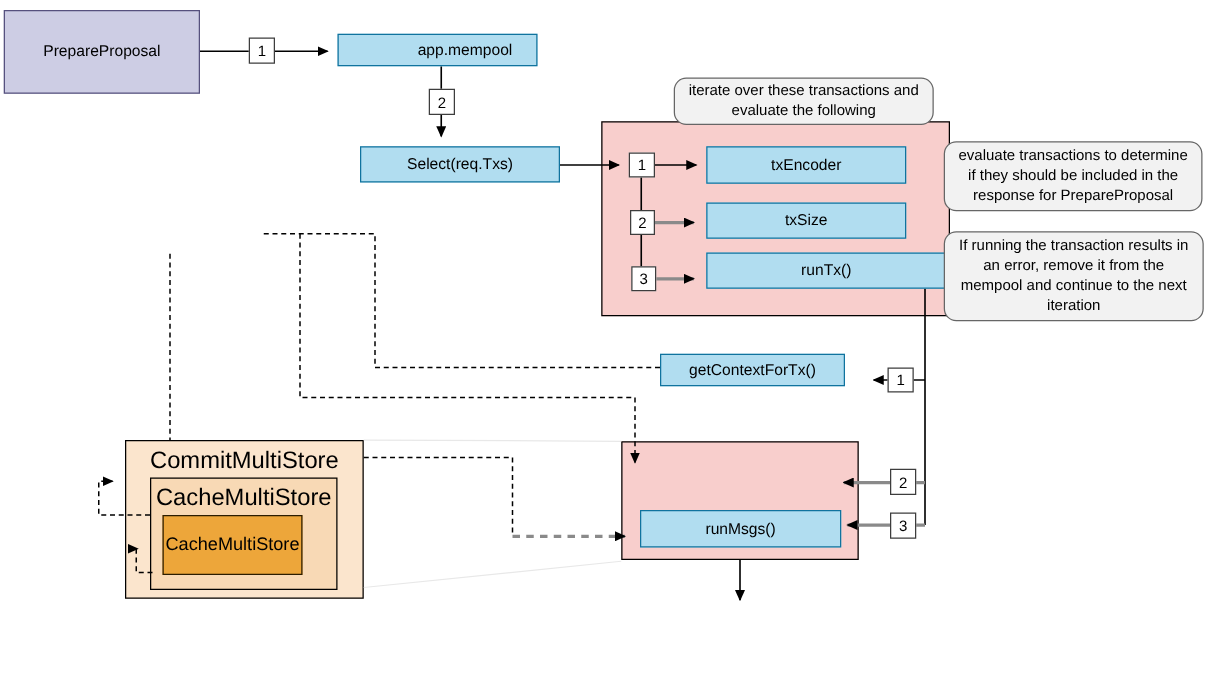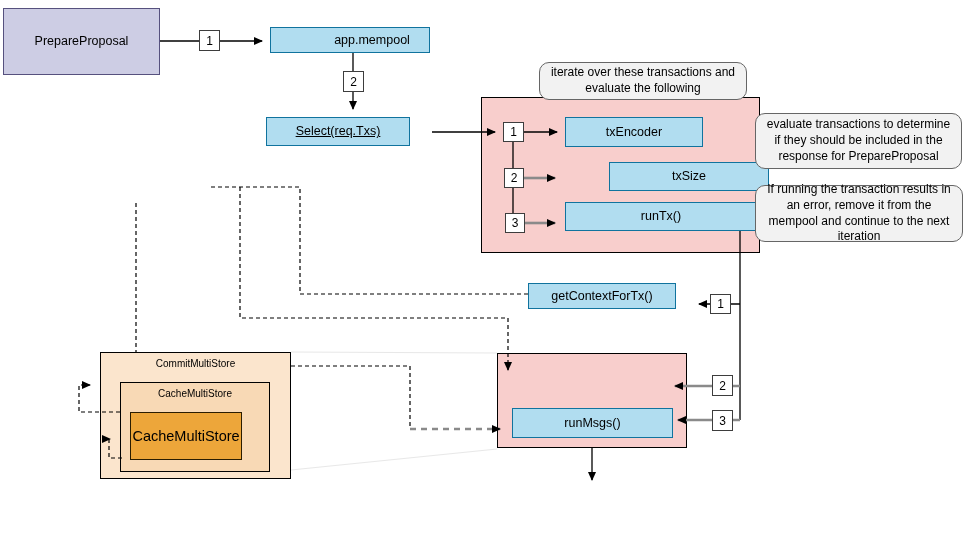--- a/index.html
+++ b/index.html
@@ -11,21 +11,21 @@
   .grp{position:absolute;z-index:0;border:1.4px solid #000;box-sizing:border-box;}
   .pink{background:#F8CECC;}
   .node{
     position:absolute;z-index:2;box-sizing:border-box;
     display:flex;align-items:center;justify-content:center;
     font-size:12.5px;text-align:center;line-height:1.15;
   }
   .blue{background:#B1DDF0;border:1.4px solid #10739E;}
   .purple{background:#CDCDE4;border:1.6px solid #56517E;}
   .store{position:absolute;z-index:0;box-sizing:border-box;border:1.4px solid #000;}
-  .store .lbl{display:block;text-align:center;font-size:10px;margin-top:5px;}
+  .store .lbl{display:block;text-align:center;font-size:19px;margin-top:5px;}
   .peach-outer{background:#FBE5CD;}
   .peach-mid{background:#F8D9B5;}
   .gold{background:#EDA63A;border:1.4px solid #2b1d00;display:flex;align-items:center;justify-content:center;font-size:14.5px;}
   .badge{
     position:absolute;z-index:2;box-sizing:border-box;background:#ffffff;border:1.2px solid #3d3d3d;
     display:flex;align-items:center;justify-content:center;font-size:12px;
   }
   .callout{
     position:absolute;z-index:3;box-sizing:border-box;background:#F2F2F2;border:1px solid #666;
     border-radius:10px;display:flex;align-items:center;justify-content:center;
@@ -90,27 +90,27 @@
     </g>
     <path d="M410,429 H500" stroke="#8a8a8a" stroke-width="2.6" fill="none" stroke-dasharray="6 5" marker-end="url(#ah)"></path>
   </svg>
 
   <div class="node purple" style="left:3px;top:8px;width:157px;height:67px;">
     <span>PrepareProposal</span>
   </div>
   <div class="node blue" style="left:270px;top:27px;width:160px;height:26px;padding-left:44px;">
     <span>app.mempool</span>
   </div>
-  <div class="node blue" style="left:266px;top:117px;width:144px;height:29px;text-decoration:underline;">
+  <div class="node blue" style="left:288px;top:117px;width:160px;height:29px;">
     <span>Select(req.Txs)</span>
   </div>
-  <div class="node blue" style="left:565px;top:117px;width:138px;height:30px;text-align:right;">
+  <div class="node blue" style="left:565px;top:117px;width:160px;height:30px;text-align:right;">
     <span>txEncoder</span>
   </div>
-  <div class="node blue" style="left:565px;top:162px;width:160px;height:29px;margin-left:44px;">
+  <div class="node blue" style="left:565px;top:162px;width:160px;height:29px;">
     <span>txSize</span>
   </div>
   <div class="node blue" style="left:565px;top:202px;width:192px;height:29px;">
     <span>runTx()</span>
   </div>
   <div class="node blue" style="left:528px;top:283px;width:148px;height:26px;">
     <span>getContextForTx()</span>
   </div>
   <div class="node blue" style="left:512px;top:408px;width:161px;height:30px;">
     <span>runMsgs()</span>
@@ -140,17 +140,17 @@
   <div class="badge" style="left:712px;top:410px;width:21px;height:21px;">
     <span>3</span>
   </div>
 
   <div class="callout" style="left:539px;top:62px;width:208px;height:38px;">
     <span>iterate over these transactions and evaluate the following</span>
   </div>
   <div class="callout" style="left:755px;top:113px;width:207px;height:56px;">
     <span>evaluate transactions to determine if they should be included in the response for PrepareProposal</span>
   </div>
-  <div class="callout" style="left:755px;top:185px;width:208px;height:57px;">
+  <div class="callout" style="left:755px;top:185px;width:208px;height:72px;">
     <span>If running the transaction results in an error, remove it from the mempool and continue to the next iteration</span>
   </div>
 
 </div>
 
 </body></html>

